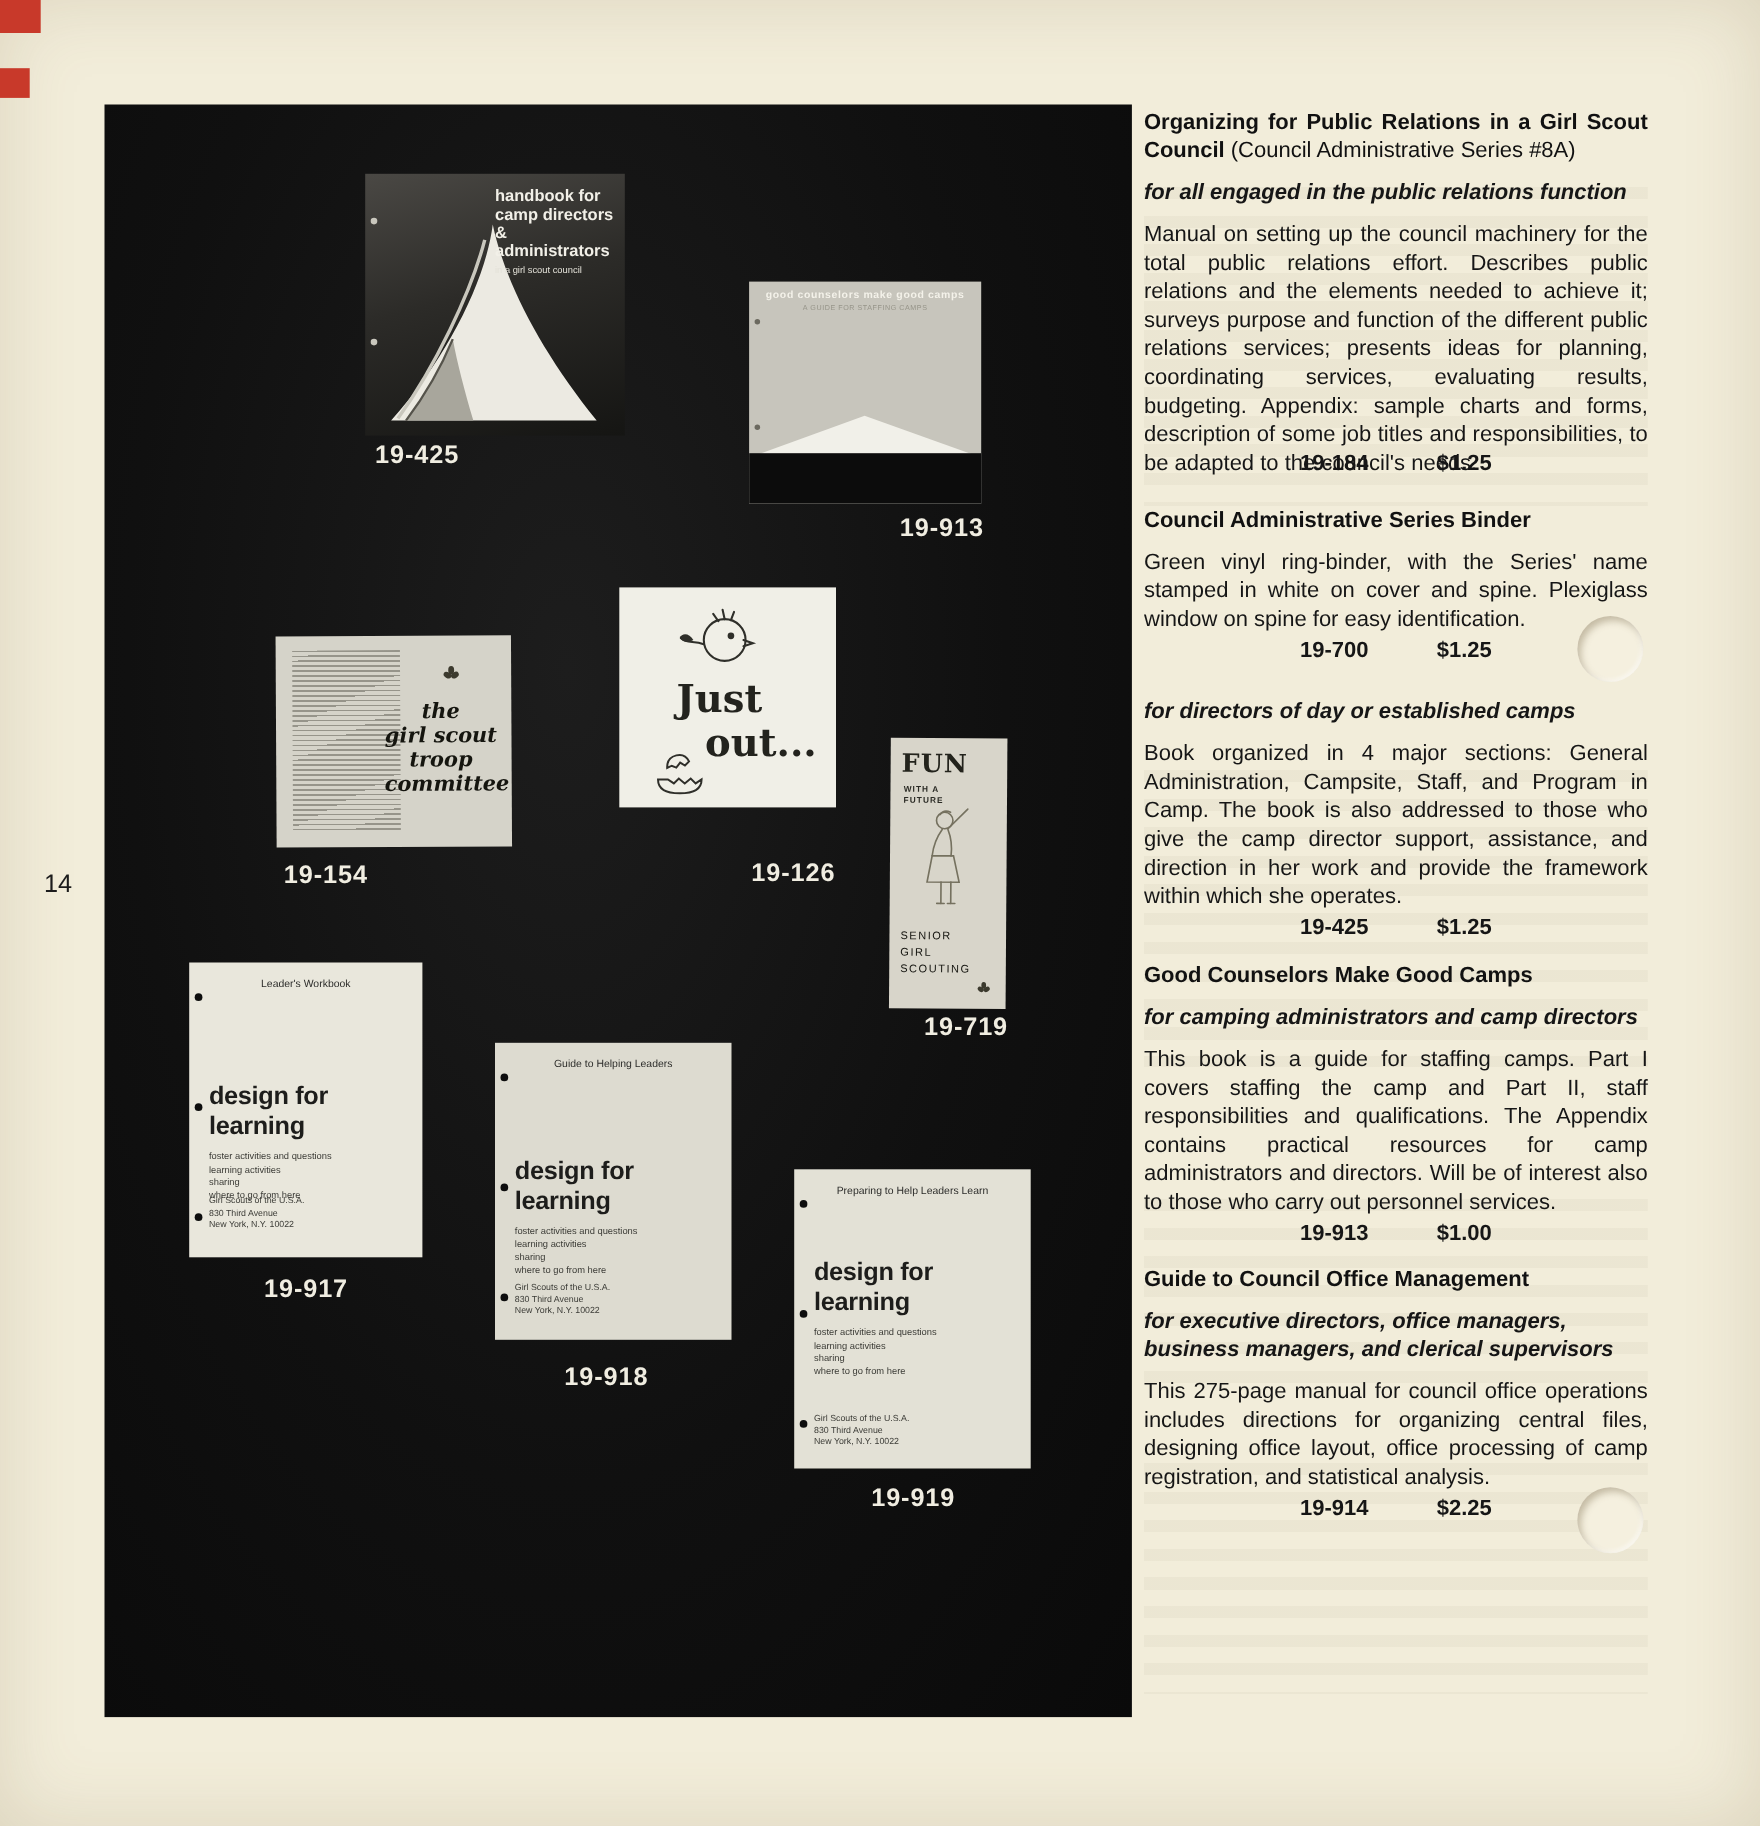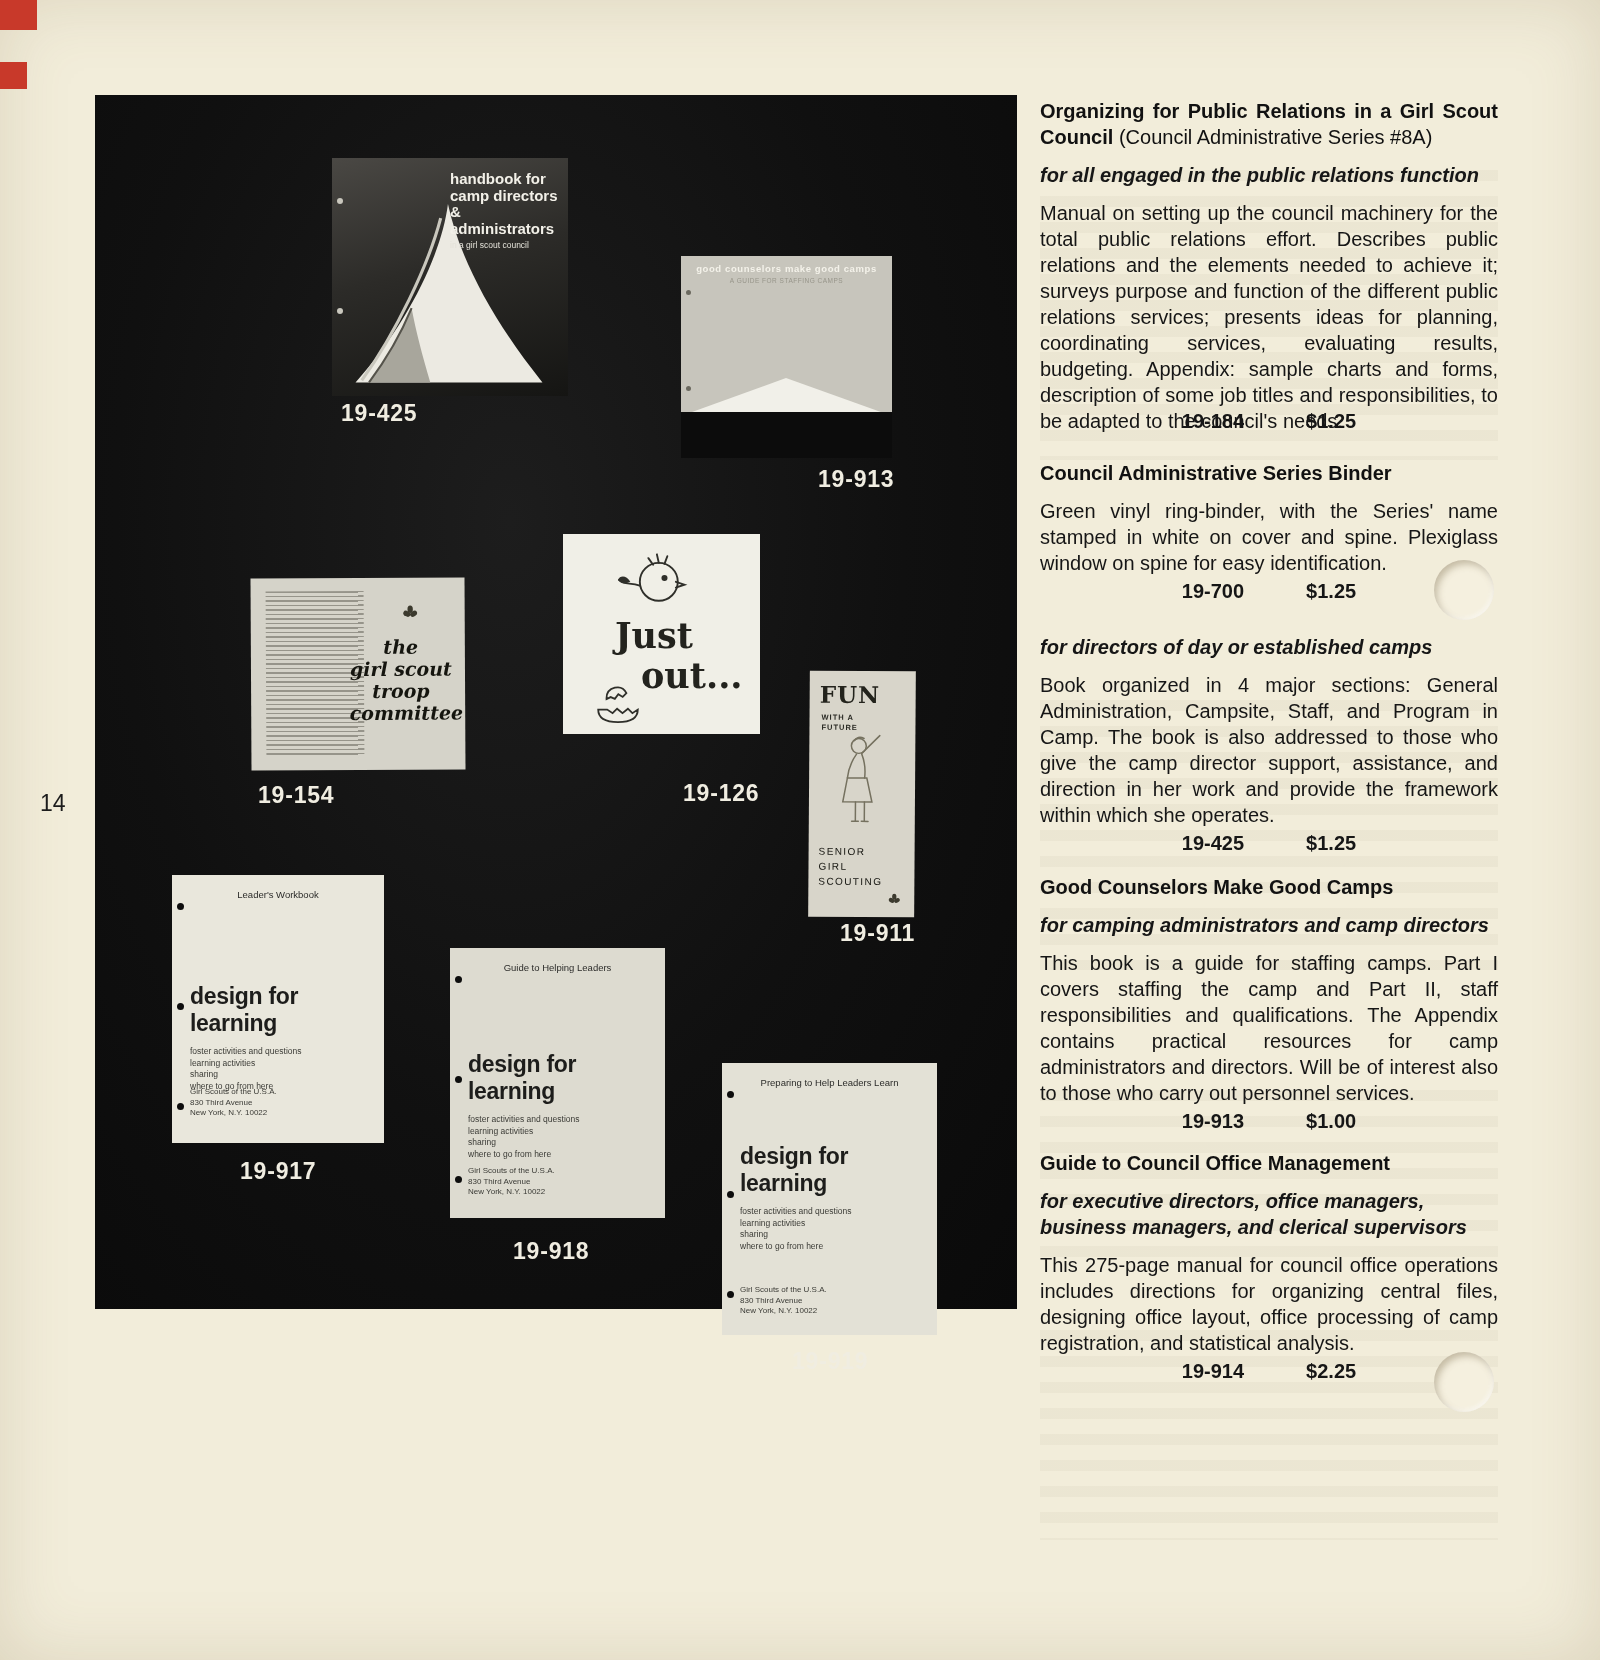--- a/index.html
+++ b/index.html
@@ -11,22 +11,22 @@
   .reg-mark-1{left:0;top:0;width:37px;height:30px;}
   .reg-mark-2{left:0;top:62px;width:27px;height:27px;}
   .page-num{position:absolute;left:40px;top:790px;font-size:23px;color:#1c1c1c;}
 
   
   .ghost{position:absolute;left:1040px;width:458px;opacity:.05;pointer-events:none;z-index:0;
          background:repeating-linear-gradient(180deg,#6b6244 0 11px,transparent 11px 26px);}
   .g1{top:170px;height:290px}.g2{top:700px;height:270px}.g3{top:1090px;height:180px}.g4{top:1330px;height:210px}
 
   
-  .plate{position:absolute;left:95px;top:95px;width:922px;height:1214px;
-         background:radial-gradient(ellipse at 45% 35%,#1d1d1d 0%,#101010 55%,#0a0a0a 100%);}
+  .plate{position:absolute;left:95px;top:95px;width:922px;height:1466px;
+         background:radial-gradient(ellipse at 45% 35%,#1d1d1d 0%,#101010 55%,#0a0a0a 100%);padding-left:12px;}
   .cover{position:absolute;overflow:hidden;}
   .cover-label{position:absolute;font-weight:bold;font-size:23px;letter-spacing:.8px;color:#f0ede1;}
 
   
   .cv-handbook{left:237px;top:63px;width:236px;height:238px;
         background:linear-gradient(165deg,#4a4844 0%,#2c2b28 45%,#151513 100%);}
   .tent{position:absolute;left:4%;top:16%;width:88%;height:80%;}
   .hb-text{position:absolute;left:50%;top:13px;width:47%;color:#f2f0e8;}
   .hb-t{font-weight:bold;font-size:15px;line-height:16.5px;}
   .hb-s{font-size:8.5px;margin-top:3px;color:#e3e1d8;}
@@ -239,21 +239,21 @@
       <span class="fn-emblem">
         <svg viewBox="0 0 20 20" width="12" height="12">
             <g fill="#3c3a2e">
           <ellipse cx="10" cy="6" rx="3.6" ry="5"></ellipse>
           <ellipse cx="5.5" cy="12" rx="3.6" ry="5" transform="rotate(-60 5.5 12)"></ellipse>
           <ellipse cx="14.5" cy="12" rx="3.6" ry="5" transform="rotate(60 14.5 12)"></ellipse>
         </g>
           </svg>
       </span>
     </div>
-    <div class="cover-label lb-911">19-911</div>
+    <div class="cover-label lb-911">19-719</div>
 
     <div class="cover cv-design cv-d917">
       <div class="d-head">Leader's Workbook</div>
       <div class="d-main">
         <div class="d-title">design for learning</div>
         <div class="d-b">foster activities and questions</div>
         <div class="d-b">learning activities</div>
         <div class="d-b">sharing</div>
         <div class="d-b">where to go from here</div>
       </div>

